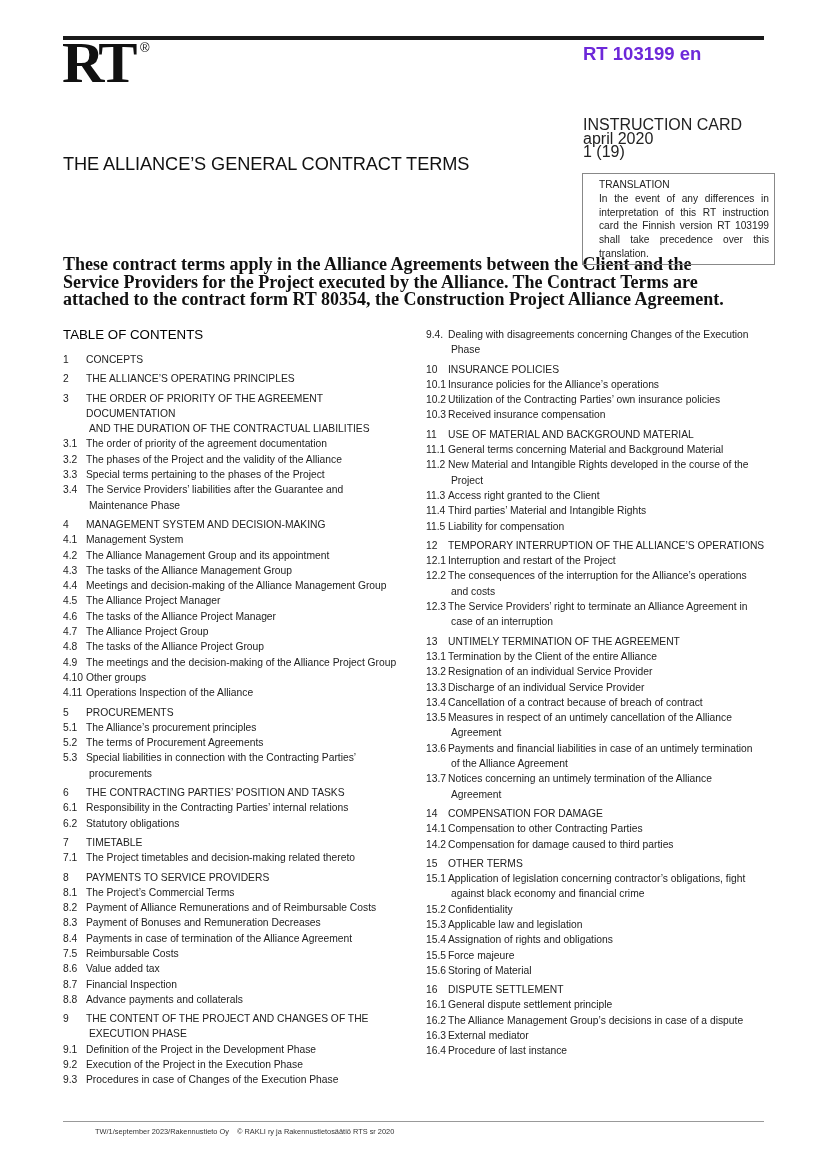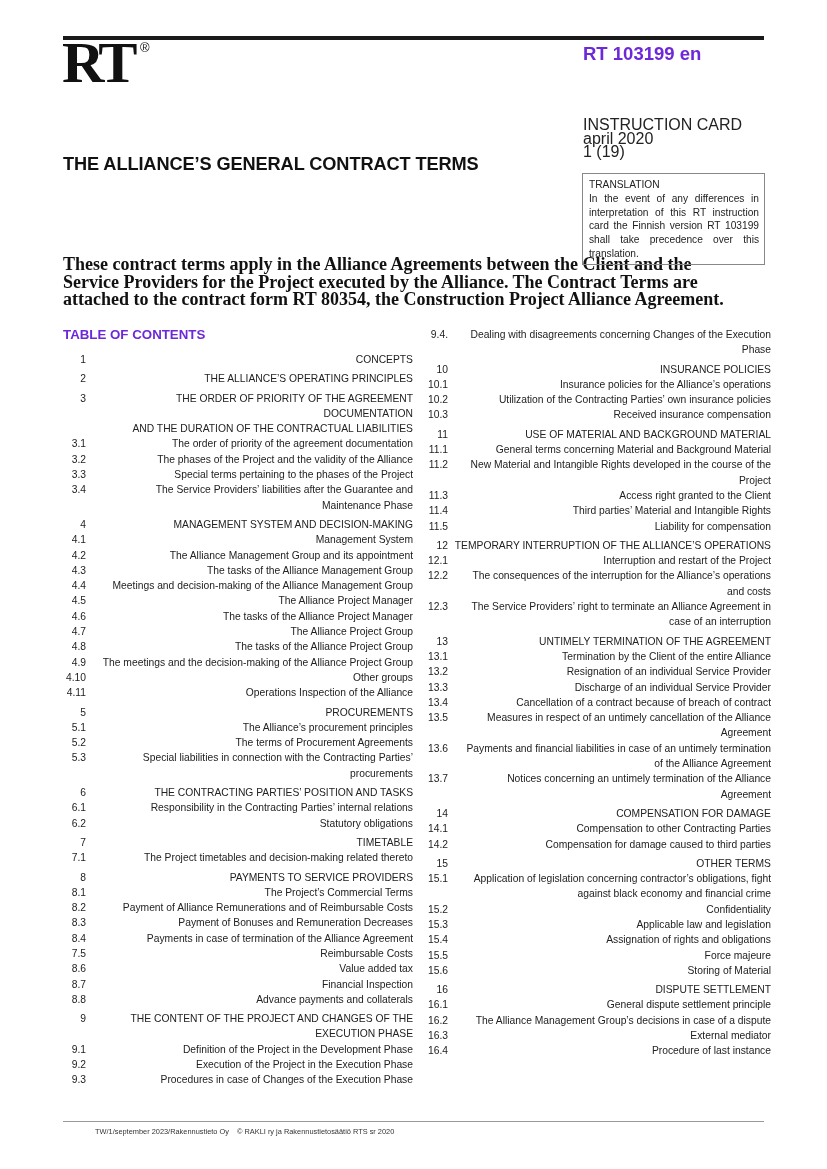--- a/index.html
+++ b/index.html
@@ -5,28 +5,28 @@
   html, body { margin: 0; padding: 0; background: #ffffff; }
   body { width: 827px; height: 1169px; position: relative; overflow: hidden;
          font-family: "DejaVu Sans", "Liberation Sans", sans-serif; color: #1a1a1a; }
   .top-rule { position: absolute; left: 63px; top: 36px; width: 701px; height: 4px; background: #1a1a1a; }
   .logo { position: absolute; left: 62px; top: 38px; font-family: "Liberation Serif", serif;
           font-weight: bold; font-size: 56px; letter-spacing: -4px; line-height: 50px; color: #111; transform: scaleX(1.05); transform-origin: left; }
   .logo-reg { position: absolute; left: 140px; top: 40px; font-size: 13px; font-family: "Liberation Sans", sans-serif; color: #111; }
   .doc-id { position: absolute; left: 583px; top: 43px; font-family: "Liberation Sans", sans-serif; font-weight: bold; font-size: 18.5px; color: #6d28d9; }
   .meta { position: absolute; left: 583px; top: 82px; font-family: "Liberation Sans", sans-serif; font-size: 16px; line-height: 13.6px; color: #222; margin-top: 36px; }
   .meta div { white-space: nowrap; }
-  .title { position: absolute; left: 63px; top: 154px; font-family: "Liberation Sans", sans-serif; font-weight: bold; font-size: 18.2px; color: #111; letter-spacing: -0.1px; }
+  .title { position: absolute; left: 63px; top: 154px; font-family: "Liberation Sans", sans-serif; font-weight: normal; font-size: 18.2px; color: #111; letter-spacing: -0.1px; }
   .lead { position: absolute; left: 63px; top: 212px; width: 500px; font-family: Liberation Serif, serif; font-weight: bold; font-size: 18px; line-height: 17.5px; color: #111; margin-top: 44px; }
   .lead div { white-space: nowrap; }
-  .note { position: absolute; left: 582px; top: 173px; width: 170px; padding: 4px 5px 3px 6px; border: 1px solid #888;
+  .note { position: absolute; left: 582px; top: 173px; width: 170px; padding: 4px 5px 3px 16px; border: 1px solid #888;
           font-family: "Liberation Sans", sans-serif; font-size: 10.2px; line-height: 13.8px; color: #222; text-align: justify; }
   .note-head { display: block; }
-  .toc-head { position: absolute; left: 63px; top: 327px; font-family: "Liberation Sans", sans-serif; font-weight: bold; font-size: 13.3px; color: #6d28d9; }
-  .col { position: absolute; font-family: "Liberation Sans", sans-serif; font-size: 10.3px; color: #222; text-align: right; }
+  .toc-head { position: absolute; left: 63px; top: 327px; font-family: "Liberation Sans", sans-serif; font-weight: normal; font-size: 13.3px; color: #000000; }
+  .col { position: absolute; font-family: "Liberation Sans", sans-serif; font-size: 10.3px; color: #222; }
   .col-left { left: 63px; top: 352px; width: 350px; }
   .col-right { left: 426px; top: 327px; width: 345px; }
   .entry { display: flex; line-height: 15.3px; }
   .entry.chapter { margin-top: 4px; }
   .entry.first { margin-top: 0; }
   .num { flex: 0 0 23px; white-space: nowrap; }
   .col-right .num { flex: 0 0 22px; }
   .txt { flex: 1; }
   .txt .wrap { display: block; padding-left: 3px; }
   .foot-rule { position: absolute; left: 63px; top: 1121px; width: 701px; height: 1px; background: #999; }

